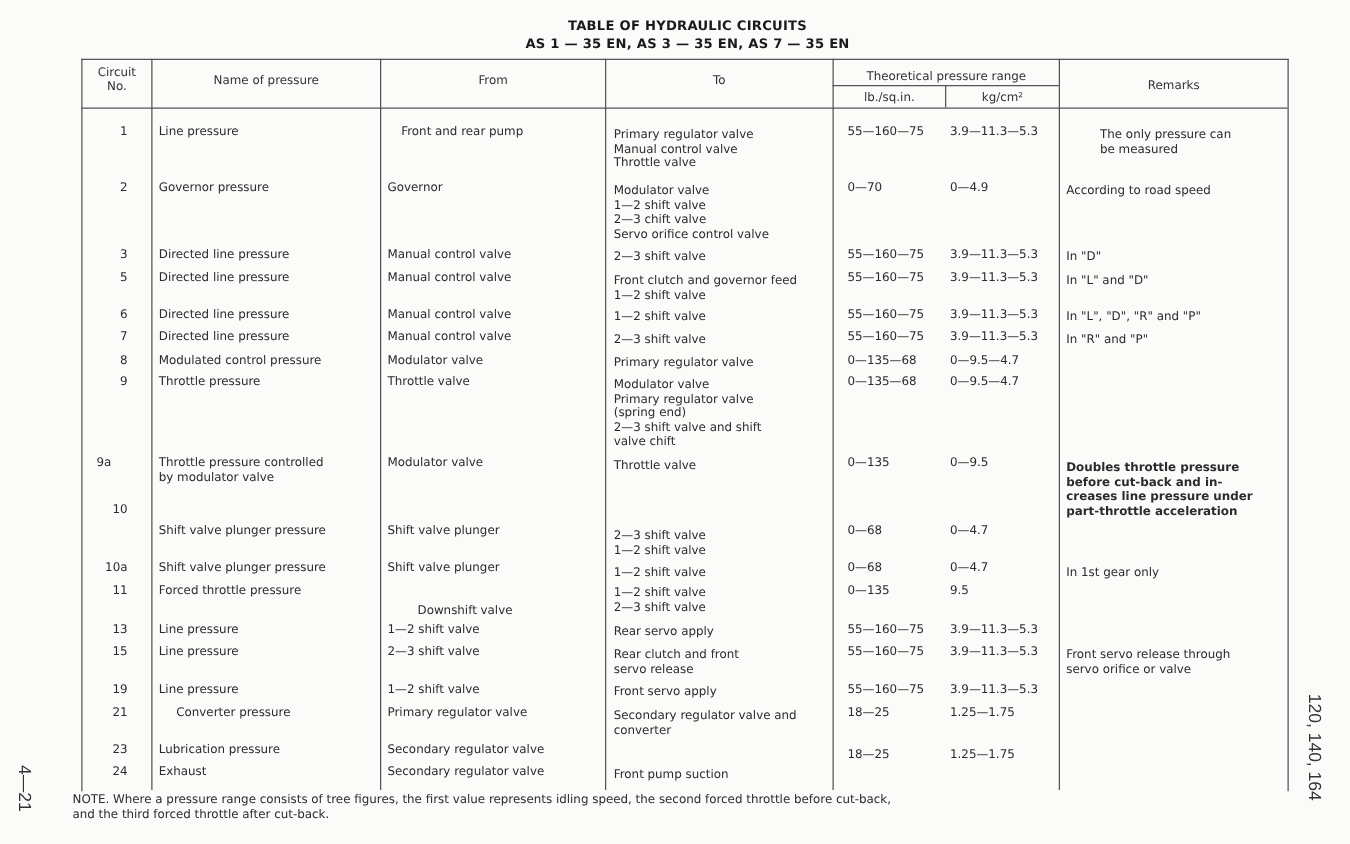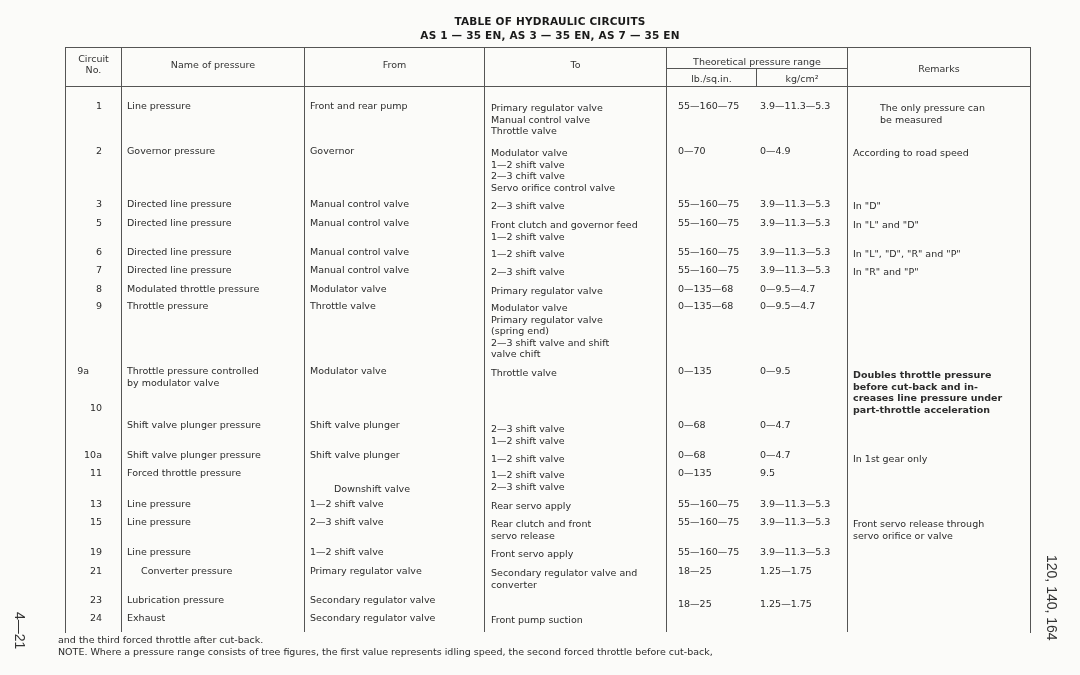--- a/index.html
+++ b/index.html
@@ -63,21 +63,21 @@
 <div class="hdr" style="left:757px; top:73px; width:90px">kg/cm²</div>
 <div class="hdr" style="left:848px; top:63px; width:182px">Remarks</div>
 
 <div id="rows">
     <div class="cell num" style="left: 62px; top: 100px;">
       <div>1</div>
     </div>
     <div class="cell" style="left: 127px; top: 100px;">
       <div>Line pressure</div>
     </div>
-    <div class="cell" style="left: 310px; top: 100px;">
+    <div class="cell" style="left: 321px; top: 100px;">
       <div>Front and rear pump</div>
     </div>
     <div class="cell" style="left: 491px; top: 102px;">
       <div>Primary regulator valve</div>
       <div>Manual control valve</div>
       <div>Throttle valve</div>
     </div>
     <div class="cell" style="left: 678px; top: 100px;">
       <div>55—160—75</div>
     </div>
@@ -194,21 +194,21 @@
     <div class="cell" style="left: 760px; top: 264px;">
       <div>3.9—11.3—5.3</div>
     </div>
     <div class="cell" style="left: 853px; top: 266px;">
       <div>In "R" and "P"</div>
     </div>
     <div class="cell num" style="left: 62px; top: 283px;">
       <div>8</div>
     </div>
     <div class="cell" style="left: 127px; top: 283px;">
-      <div>Modulated throttle pressure</div>
+      <div>Modulated control pressure</div>
     </div>
     <div class="cell" style="left: 310px; top: 283px;">
       <div>Modulator valve</div>
     </div>
     <div class="cell" style="left: 491px; top: 285px;">
       <div>Primary regulator valve</div>
     </div>
     <div class="cell" style="left: 678px; top: 283px;">
       <div>0—135—68</div>
     </div>
@@ -422,18 +422,18 @@
     </div>
     <div class="cell" style="left: 310px; top: 612px;">
       <div>Secondary regulator valve</div>
     </div>
     <div class="cell" style="left: 491px; top: 614px;">
       <div>Front pump suction</div>
     </div>
   </div>
 
 <div class="note">
+  <div>NOTE. Where a pressure range consists of tree figures, the first value represents idling speed, the second forced throttle before cut-back,</div>
   <div>and the third forced throttle after cut-back.</div>
-  <div>NOTE. Where a pressure range consists of tree figures, the first value represents idling speed, the second forced throttle before cut-back,</div>
 </div>
 
 <div class="side-l">4—21</div>
 <div class="side-r">120, 140, 164</div>
 
 </body></html>

